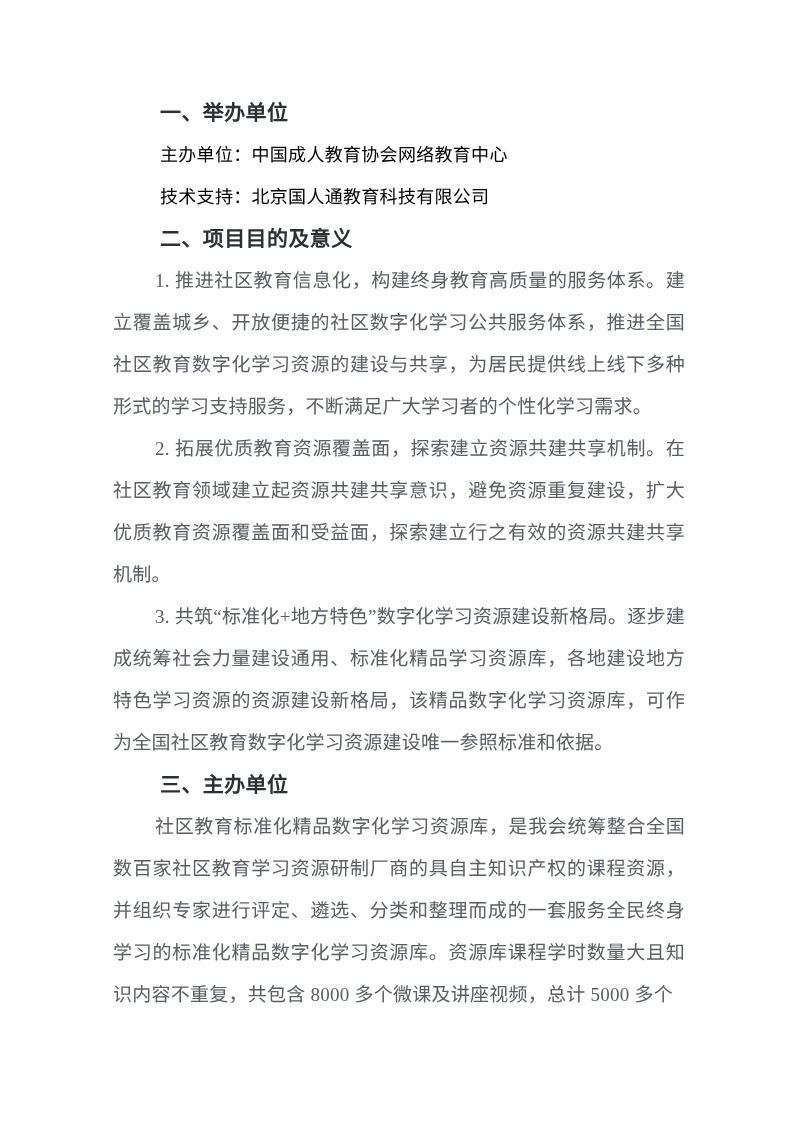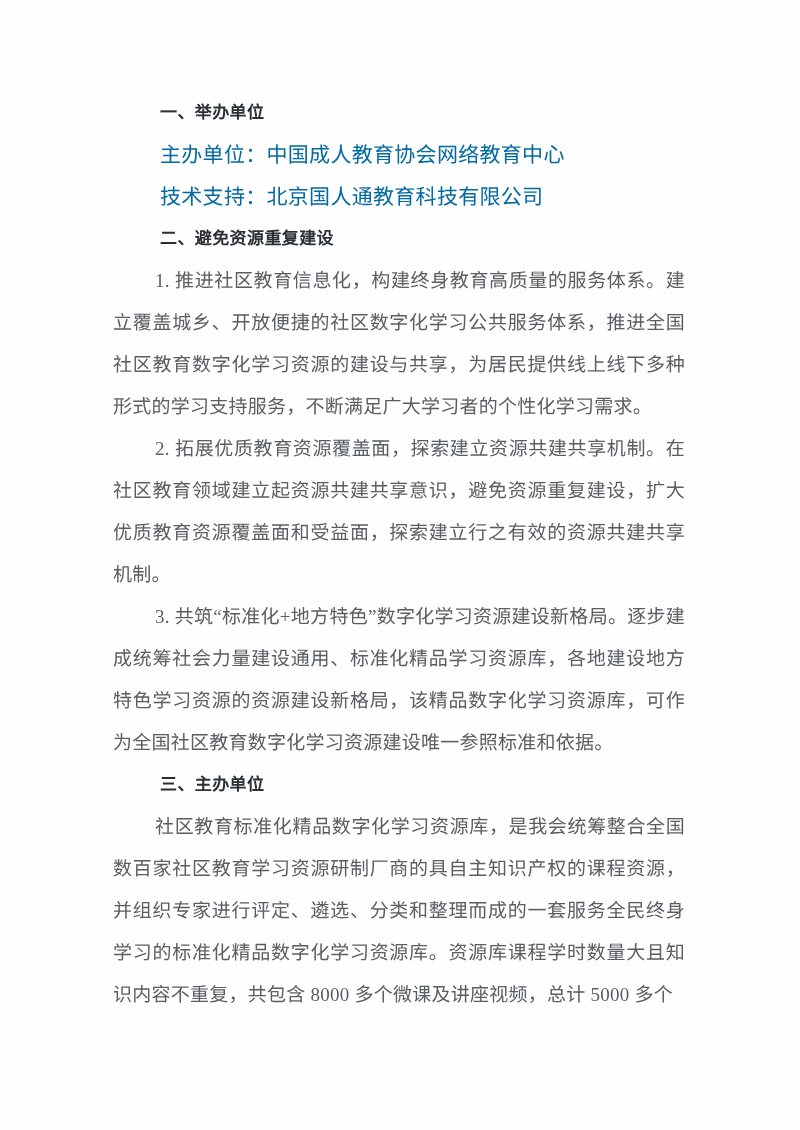--- a/index.html
+++ b/index.html
@@ -23,36 +23,36 @@
 
   .doc-body {
     position: absolute;
     left: 113px;
     top: 92px;
     width: 572px;
   }
 
   
   .section-heading {
-    font-size: 17px;
+    font-size: 21px;
     font-weight: bold;
     color: #2c2f33;
     line-height: 42px;
     height: 42px;
     margin: 0;
     padding: 0 0 0 47px;
     letter-spacing: 0.4px;
     white-space: nowrap;
   }
 
   
   .info-line {
-    font-size: 21px;
+    font-size: 18px;
     font-weight: normal;
-    color: #0369a1;
+    color: #000000;
     line-height: 42px;
     height: 42px;
     margin: 0;
     padding: 0 0 0 47px;
     letter-spacing: 0.3px;
     white-space: nowrap;
   }
 
   
   .para {
@@ -74,21 +74,21 @@
 </head>
 <body>
 
 <div class="page">
   <div class="doc-body">
 
     <h2 class="section-heading">一、举办单位</h2>
     <p class="info-line">主办单位：中国成人教育协会网络教育中心</p>
     <p class="info-line">技术支持：北京国人通教育科技有限公司</p>
 
-    <h2 class="section-heading">二、避免资源重复建设</h2>
+    <h2 class="section-heading">二、项目目的及意义</h2>
     <p class="para">1. 推进社区教育信息化，构建终身教育高质量的服务体系。建立覆盖城乡、开放便捷的社区数字化学习公共服务体系，推进全国社区教育数字化学习资源的建设与共享，为居民提供线上线下多种形式的学习支持服务，不断满足广大学习者的个性化学习需求。</p>
     <p class="para">2. 拓展优质教育资源覆盖面，探索建立资源共建共享机制。在社区教育领域建立起资源共建共享意识，避免资源重复建设，扩大优质教育资源覆盖面和受益面，探索建立行之有效的资源共建共享机制。</p>
     <p class="para">3. 共筑“标准化+地方特色”数字化学习资源建设新格局。逐步建成统筹社会力量建设通用、标准化精品学习资源库，各地建设地方特色学习资源的资源建设新格局，该精品数字化学习资源库，可作为全国社区教育数字化学习资源建设唯一参照标准和依据。</p>
 
     <h2 class="section-heading">三、主办单位</h2>
     <p class="para">社区教育标准化精品数字化学习资源库，是我会统筹整合全国数百家社区教育学习资源研制厂商的具自主知识产权的课程资源，并组织专家进行评定、遴选、分类和整理而成的一套服务全民终身学习的标准化精品数字化学习资源库。资源库课程学时数量大且知识内容不重复，共包含 8000 多个微课及讲座视频，总计 5000 多个</p>
 
   </div>
 </div>
 

